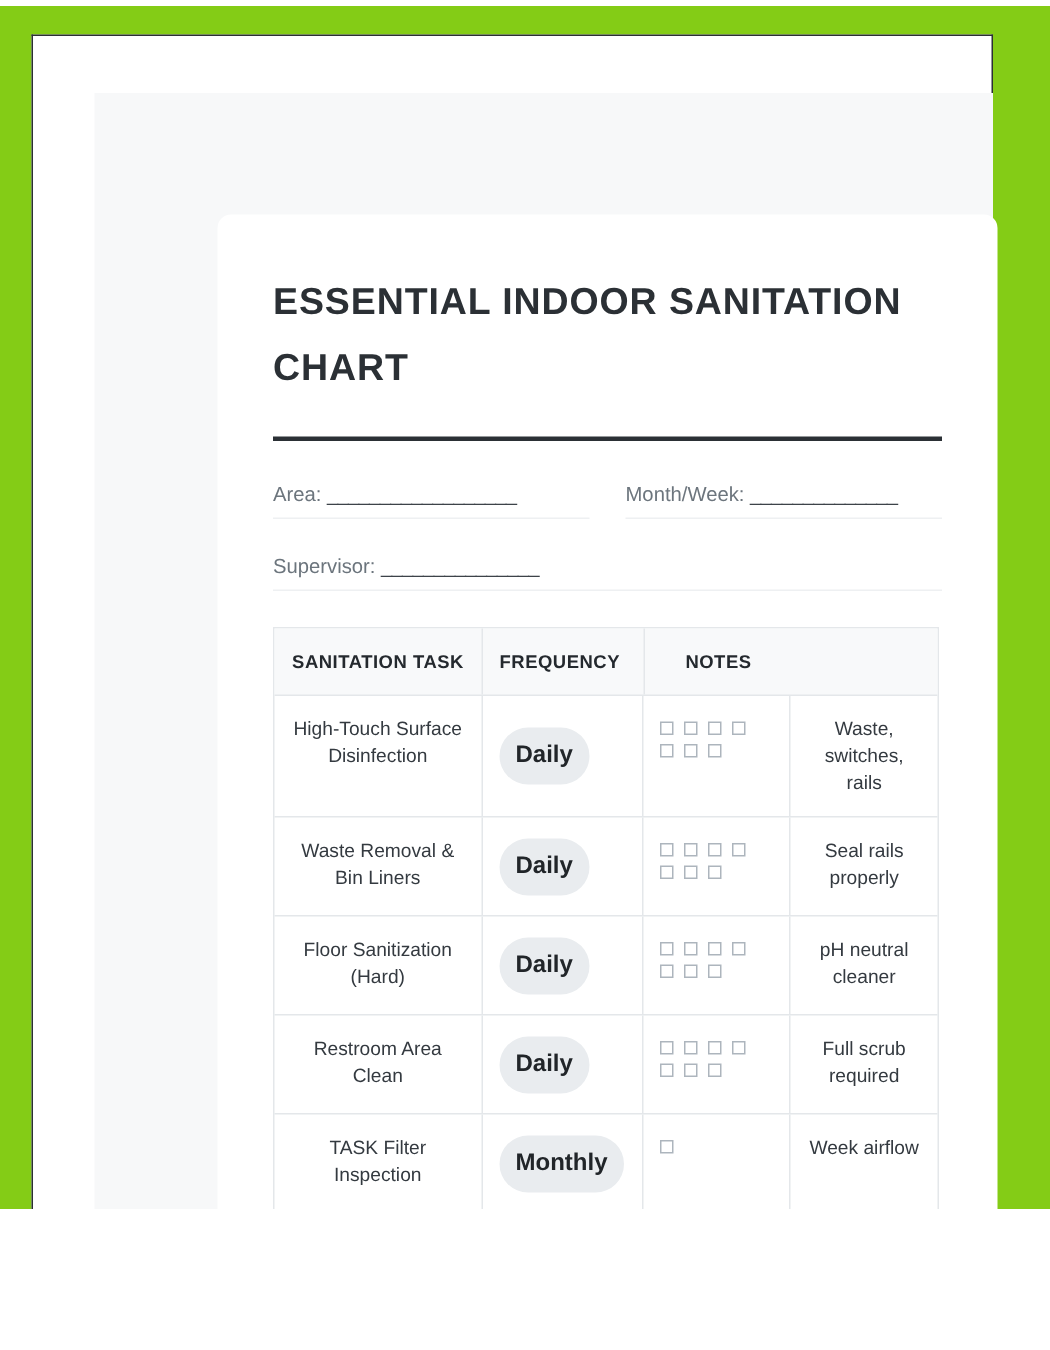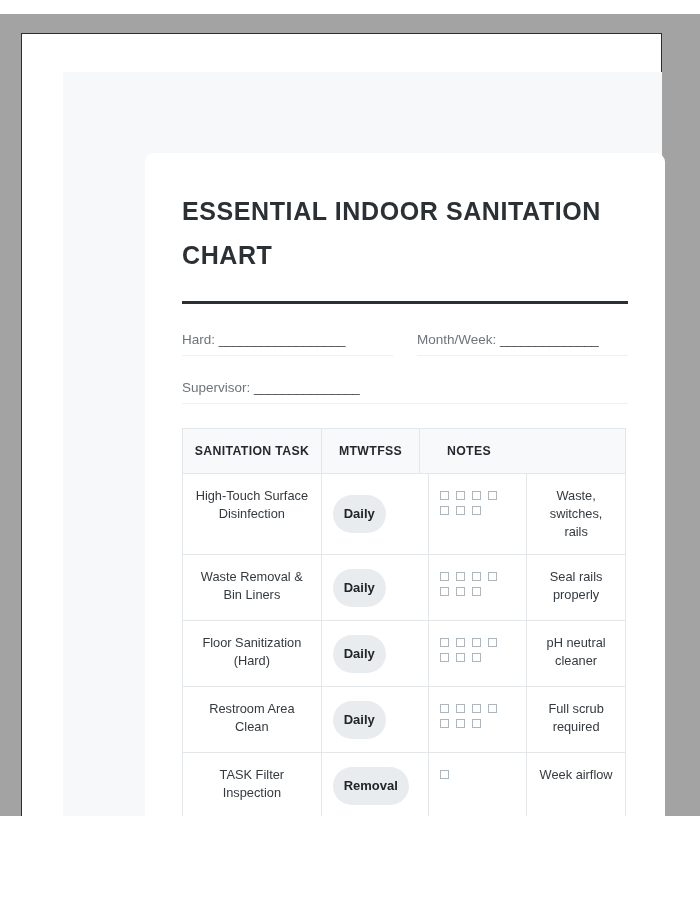--- a/index.html
+++ b/index.html
@@ -10,25 +10,25 @@
     width: 700px;
     height: 900px;
     background: #ffffff;
     font-family: "Liberation Sans", sans-serif;
   }
 
   
   .viewport {
     position: absolute;
     left: 0;
-    top: 14px;
+    top: 4px;
     width: 700px;
     height: 802px;
     overflow: hidden;
-    background: #a3a3a3;
+    background: #84cc16;
   }
 
   
   .frame {
     position: absolute;
     left: 21px;
     top: 19px;
     width: 641px;
     height: 900px;
     border: 1.5px solid #2b2f33;
@@ -137,21 +137,21 @@
   }
 
   .body-row .tcell { padding-top: 13px; padding-bottom: 13px; }
   .body-row { min-height: 66px; }
 
   
   .pill {
     display: inline-block;
     background: #e9ecef;
     color: #212529;
-    font-size: 13px;
+    font-size: 16px;
     font-weight: bold;
     border-radius: 999px;
     padding: 12px 11px;
     line-height: 14px;
   }
 
   
   .days {
     display: flex;
     flex-wrap: wrap;
@@ -175,40 +175,40 @@
     <div class="panel">
       <div class="card">
 
         <h1 class="doc-title">ESSENTIAL INDOOR SANITATION CHART</h1>
 
         <div class="title-rule"></div>
 
         <div class="meta">
           <div class="meta-row">
             <div class="meta-field">
-              <span>Hard:</span>
+              <span>Area:</span>
               <span class="fill">__________________</span>
             </div>
             <div class="meta-field">
               <span>Month/Week:</span>
               <span class="fill">______________</span>
             </div>
           </div>
           <div class="meta-row">
             <div class="meta-field">
               <span>Supervisor:</span>
               <span class="fill">_______________</span>
             </div>
           </div>
         </div>
 
         <div class="table">
           <div class="trow thead">
             <div class="tcell c-task">SANITATION TASK</div>
-            <div class="tcell c-days">MTWTFSS</div>
+            <div class="tcell c-freq">FREQUENCY</div>
             <div class="tcell c-notes">NOTES</div>
           </div>
           <div id="table-body">
               <div class="trow body-row">
                 <div class="tcell c-task">High-Touch Surface Disinfection</div>
                 <div class="tcell c-freq">
                   <span class="pill">Daily</span>
                 </div>
                 <div class="tcell c-days">
                   <div class="days">
@@ -273,21 +273,21 @@
                     <span class="chk"></span>
                     <span class="chk"></span>
                     <span class="chk"></span>
                   </div>
                 </div>
                 <div class="tcell c-notes">Full scrub required</div>
               </div>
               <div class="trow body-row">
                 <div class="tcell c-task">TASK Filter Inspection</div>
                 <div class="tcell c-freq">
-                  <span class="pill">Removal</span>
+                  <span class="pill">Monthly</span>
                 </div>
                 <div class="tcell c-days">
                   <div class="days">
                     <span class="chk"></span>
                   </div>
                 </div>
                 <div class="tcell c-notes">Week airflow</div>
               </div>
             </div>
         </div>

